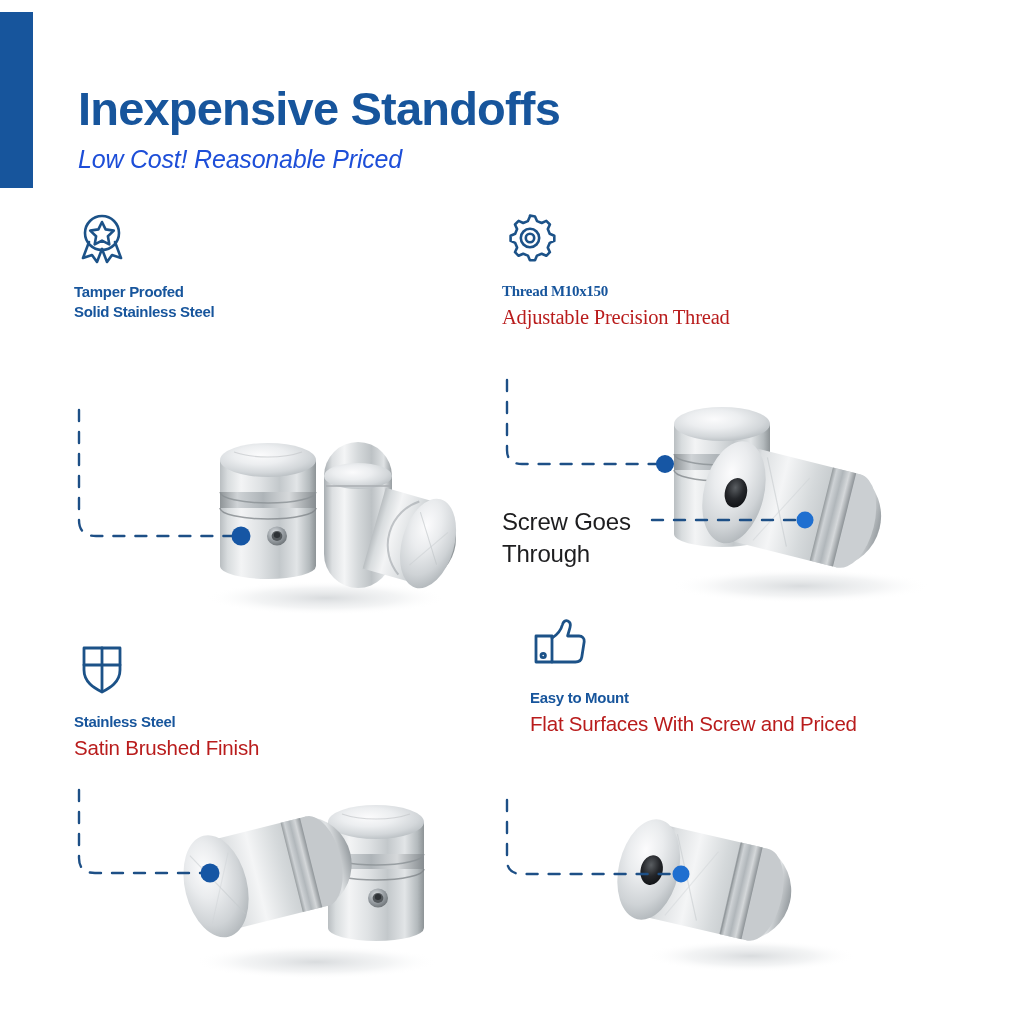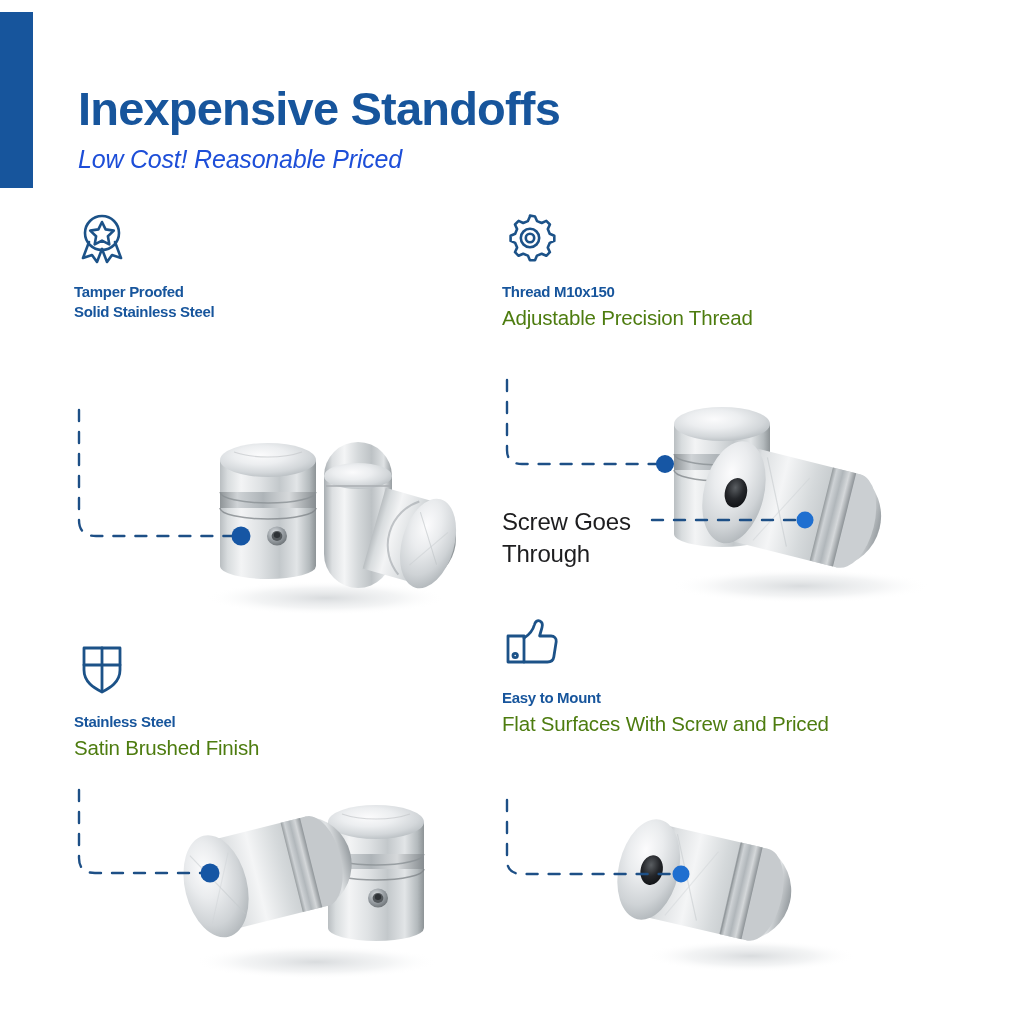--- a/index.html
+++ b/index.html
@@ -66,30 +66,30 @@
   .feature-heading {
     font-size: 15px;
     font-weight: bold;
     color: #17559c;
     line-height: 1.32;
     margin: 0;
     letter-spacing: -0.3px;
   }
   .feature-body {
     font-size: 20.5px;
-    color: #4d7c0f;
+    color: #b91c1c;
     line-height: 1.33;
     margin: 2px 0 0 0;
     letter-spacing: -0.2px;
   }
 
   #feature-1 { left: 74px; top: 200px; }
-  #feature-2 { left: 502px; top: 200px; }
+  #feature-2 { left: 502px; top: 200px; font-family: Liberation Serif, serif; }
   #feature-3 { left: 74px; top: 628px; }
-  #feature-4 { left: 502px; top: 604px; }
+  #feature-4 { left: 530px; top: 604px; }
 
   
   .connector-layer {
     position: absolute;
     left: 0;
     top: 0;
     width: 1024px;
     height: 1024px;
     pointer-events: none;
   }

